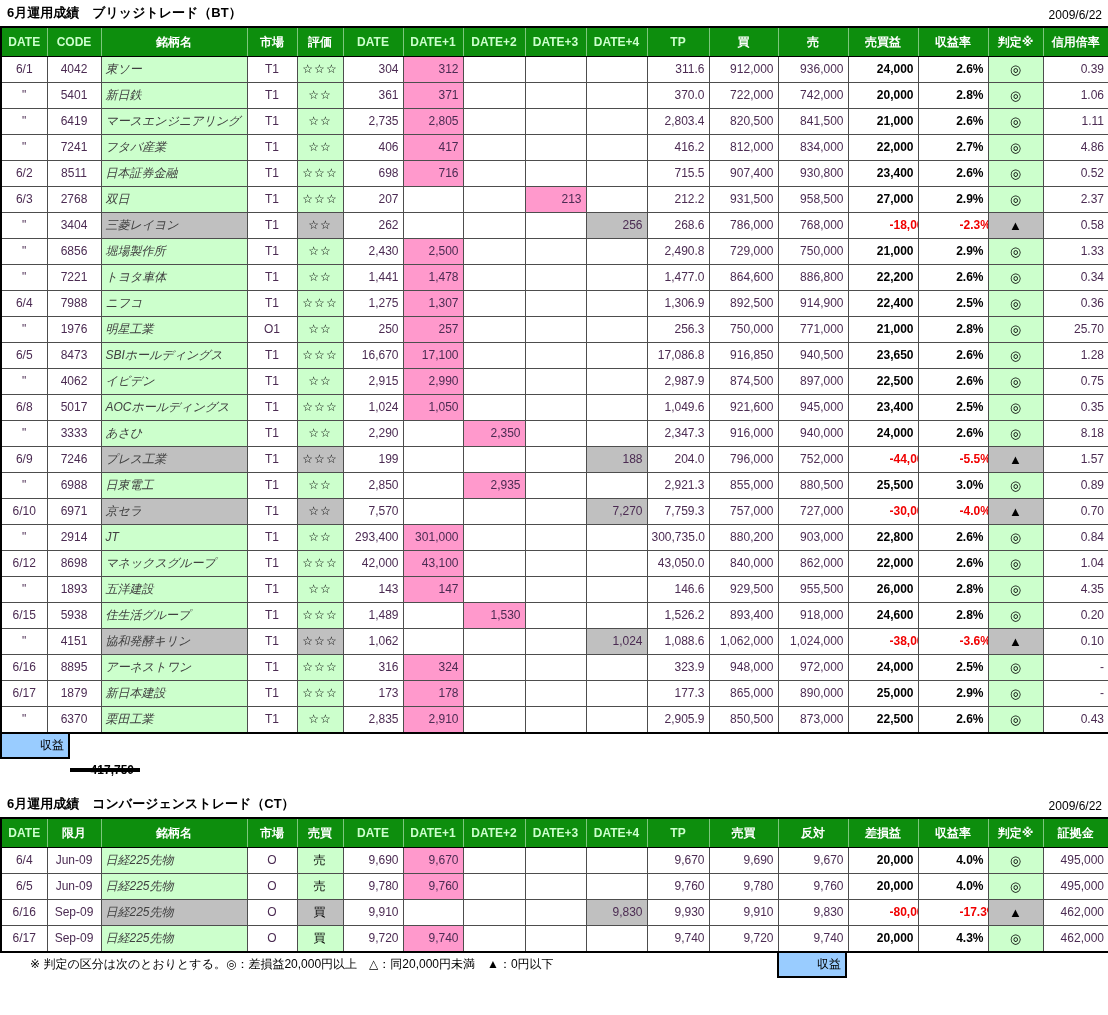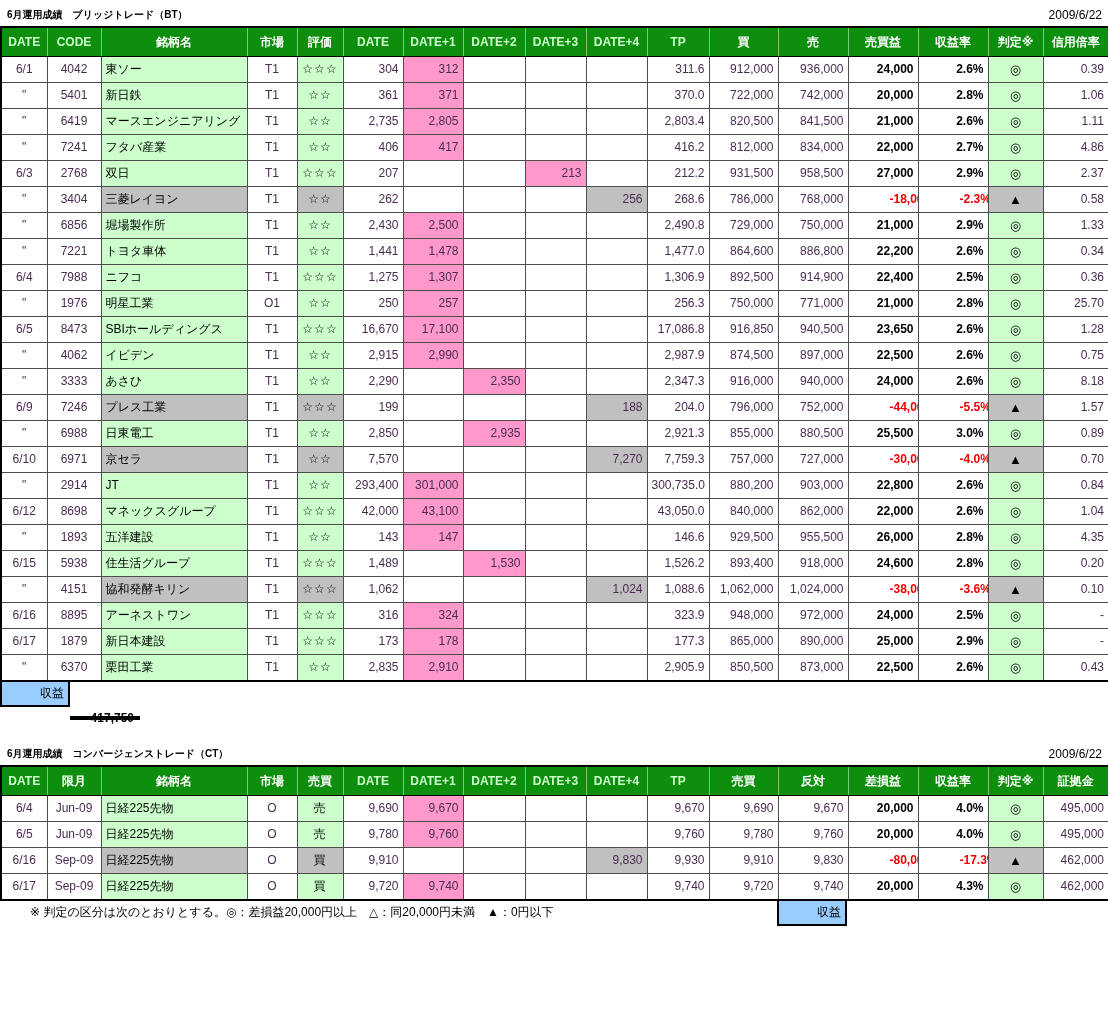--- a/index.html
+++ b/index.html
@@ -18,21 +18,21 @@
     font-family:"Liberation Sans","DejaVu Sans",sans-serif;
     color:#000;
     -webkit-font-smoothing:antialiased;
   }
   .page{width:1108px;position:relative;}
 
   .title-line{
     display:flex;justify-content:space-between;align-items:flex-end;
     padding:5px 4px 4px 7px;height:26px;
   }
-  .title{font-weight:bold;font-size:10px;white-space:nowrap;text-align:center;}
+  .title{font-weight:bold;font-size:13px;white-space:nowrap;text-align:center;}
   .date{font-size:12px;padding-right:2px;white-space:nowrap;}
 
   table{
     border-collapse:collapse;table-layout:fixed;width:1108px;
     border:2px solid #000;
   }
   th,td{
     border:1px solid #4d4d4d;
     font-size:12px;
     padding:0 4px;
@@ -51,21 +51,21 @@
     border-bottom:1px solid #000;
     text-align:center;
     font-size:12px;
   }
   thead th.en{color:#ccffcc;}
 
   td.c{text-align:center;}
   td.l{text-align:left;}
   td.r{text-align:right;}
   td.num{color:var(--plum);}
-  td.name{color:#000000;}
+  td.name{color:#404040;font-style:italic;}
   td.b{font-weight:bold;color:#000;}
   td.red{color:var(--red);padding-left:41px;}
   td.stars,td.side{color:#000;letter-spacing:1px;}
   td.judge{color:#000;font-size:13px;}
   .bg-green{background:var(--cellgreen);}
   .bg-pink{background:var(--pink);}
   .bg-gray{background:var(--gray);}
 
   .total-line{
     display:flex;align-items:stretch;width:1108px;height:27px;margin-top:-2px;
@@ -209,20 +209,39 @@
           <td class="r num"></td>
           <td class="r num">416.2</td>
           <td class="r num">812,000</td>
           <td class="r num">834,000</td>
           <td class="r b">22,000</td>
           <td class="r b">2.7%</td>
           <td class="c judge bg-green">◎</td>
           <td class="r num">4.86</td>
         </tr>
         <tr>
+          <td class="c num">6/2</td>
+          <td class="c num">8511</td>
+          <td class="l name bg-green">日本証券金融</td>
+          <td class="c num">T1</td>
+          <td class="c stars bg-green">☆☆☆</td>
+          <td class="r num">698</td>
+          <td class="r num bg-pink">716</td>
+          <td class="r num"></td>
+          <td class="r num"></td>
+          <td class="r num"></td>
+          <td class="r num">715.5</td>
+          <td class="r num">907,400</td>
+          <td class="r num">930,800</td>
+          <td class="r b">23,400</td>
+          <td class="r b">2.6%</td>
+          <td class="c judge bg-green">◎</td>
+          <td class="r num">0.52</td>
+        </tr>
+        <tr>
           <td class="c num">6/3</td>
           <td class="c num">2768</td>
           <td class="l name bg-green">双日</td>
           <td class="c num">T1</td>
           <td class="c stars bg-green">☆☆☆</td>
           <td class="r num">207</td>
           <td class="r num"></td>
           <td class="r num"></td>
           <td class="r num bg-pink">213</td>
           <td class="r num"></td>
@@ -359,20 +378,39 @@
           <td class="r num"></td>
           <td class="r num"></td>
           <td class="r num"></td>
           <td class="r num">2,987.9</td>
           <td class="r num">874,500</td>
           <td class="r num">897,000</td>
           <td class="r b">22,500</td>
           <td class="r b">2.6%</td>
           <td class="c judge bg-green">◎</td>
           <td class="r num">0.75</td>
+        </tr>
+        <tr>
+          <td class="c num">6/8</td>
+          <td class="c num">5017</td>
+          <td class="l name bg-green">AOCホールディングス</td>
+          <td class="c num">T1</td>
+          <td class="c stars bg-green">☆☆☆</td>
+          <td class="r num">1,024</td>
+          <td class="r num bg-pink">1,050</td>
+          <td class="r num"></td>
+          <td class="r num"></td>
+          <td class="r num"></td>
+          <td class="r num">1,049.6</td>
+          <td class="r num">921,600</td>
+          <td class="r num">945,000</td>
+          <td class="r b">23,400</td>
+          <td class="r b">2.5%</td>
+          <td class="c judge bg-green">◎</td>
+          <td class="r num">0.35</td>
         </tr>
         <tr>
           <td class="c num">"</td>
           <td class="c num">3333</td>
           <td class="l name bg-green">あさひ</td>
           <td class="c num">T1</td>
           <td class="c stars bg-green">☆☆</td>
           <td class="r num">2,290</td>
           <td class="r num"></td>
           <td class="r num bg-pink">2,350</td>

